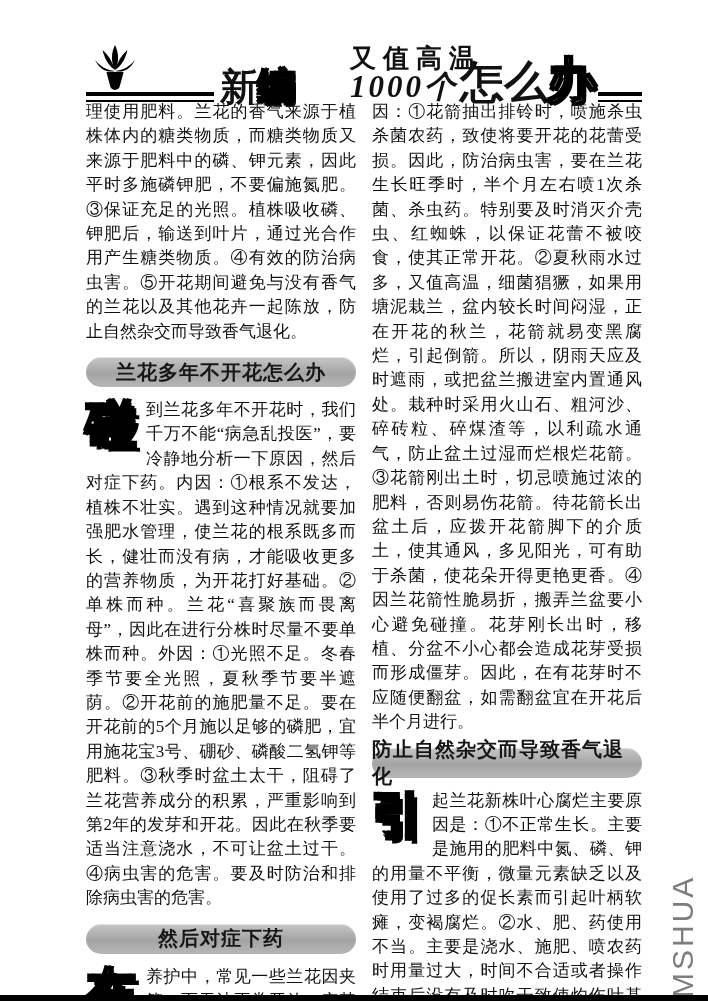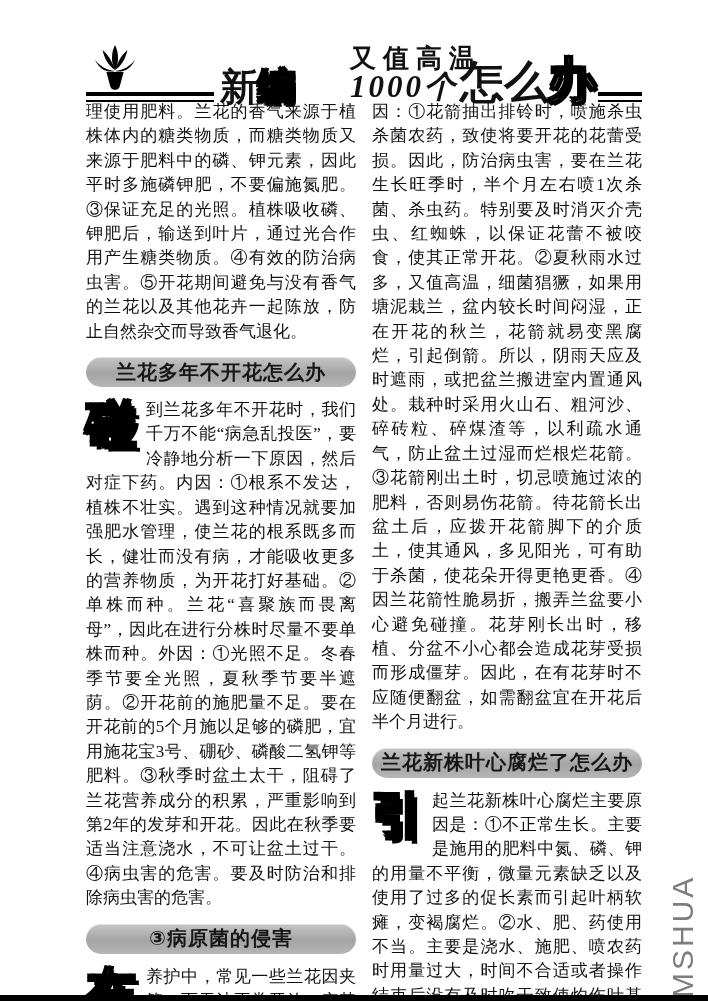--- a/index.html
+++ b/index.html
@@ -99,32 +99,32 @@
       <p class="body-text">理使用肥料。兰花的香气来源于植株体内的糖类物质，而糖类物质又来源于肥料中的磷、钾元素，因此平时多施磷钾肥，不要偏施氮肥。③保证充足的光照。植株吸收磷、钾肥后，输送到叶片，通过光合作用产生糖类物质。④有效的防治病虫害。⑤开花期间避免与没有香气的兰花以及其他花卉一起陈放，防止自然杂交而导致香气退化。</p>
 
       <div class="section-header">
         <span>兰花多年不开花怎么办</span>
       </div>
       <p class="cap-para">
         <span class="dropcap">碰</span><span>到兰花多年不开花时，我们千万不能“病急乱投医”，要冷静地分析一下原因，然后对症下药。内因：①根系不发达，植株不壮实。遇到这种情况就要加强肥水管理，使兰花的根系既多而长，健壮而没有病，才能吸收更多的营养物质，为开花打好基础。②单株而种。兰花“喜聚族而畏离母”，因此在进行分株时尽量不要单株而种。外因：①光照不足。冬春季节要全光照，夏秋季节要半遮荫。②开花前的施肥量不足。要在开花前的5个月施以足够的磷肥，宜用施花宝3号、硼砂、磷酸二氢钾等肥料。③秋季时盆土太干，阻碍了兰花营养成分的积累，严重影响到第2年的发芽和开花。因此在秋季要适当注意浇水，不可让盆土过干。④病虫害的危害。要及时防治和排除病虫害的危害。</span>
       </p>
 
       <div class="section-header">
-        <span>③病原菌的侵害</span>
+        <span>然后对症下药</span>
       </div>
       <p class="cap-para">
         <span class="dropcap">在</span><span>养护中，常见一些兰花因夹箭，而无法正常开放，究其原</span>
       </p>
     </div>
 
     <div class="col">
       <p class="body-text">因：①花箭抽出排铃时，喷施杀虫杀菌农药，致使将要开花的花蕾受损。因此，防治病虫害，要在兰花生长旺季时，半个月左右喷1次杀菌、杀虫药。特别要及时消灭介壳虫、红蜘蛛，以保证花蕾不被咬食，使其正常开花。②夏秋雨水过多，又值高温，细菌猖獗，如果用塘泥栽兰，盆内较长时间闷湿，正在开花的秋兰，花箭就易变黑腐烂，引起倒箭。所以，阴雨天应及时遮雨，或把盆兰搬进室内置通风处。栽种时采用火山石、粗河沙、碎砖粒、碎煤渣等，以利疏水通气，防止盆土过湿而烂根烂花箭。③花箭刚出土时，切忌喷施过浓的肥料，否则易伤花箭。待花箭长出盆土后，应拨开花箭脚下的介质土，使其通风，多见阳光，可有助于杀菌，使花朵开得更艳更香。④因兰花箭性脆易折，搬弄兰盆要小心避免碰撞。花芽刚长出时，移植、分盆不小心都会造成花芽受损而形成僵芽。因此，在有花芽时不应随便翻盆，如需翻盆宜在开花后半个月进行。</p>
 
       <div class="section-header">
-        <span>兰花新株叶心腐烂了怎么办</span>
+        <span>防止自然杂交而导致香气退化</span>
       </div>
       <p class="cap-para">
         <span class="dropcap">引</span><span>起兰花新株叶心腐烂主要原因是：①不正常生长。主要是施用的肥料中氮、磷、钾的用量不平衡，微量元素缺乏以及使用了过多的促长素而引起叶柄软瘫，变褐腐烂。②水、肥、药使用不当。主要是浇水、施肥、喷农药时用量过大，时间不合适或者操作结束后没有及时吹干致使灼伤叶基而引起的腐烂。③病原菌的侵害。</span>
       </p>
     </div>
 
   </main>
 
   <div class="watermark">MSHUA</div>
   <div class="bottom-bar"></div>

